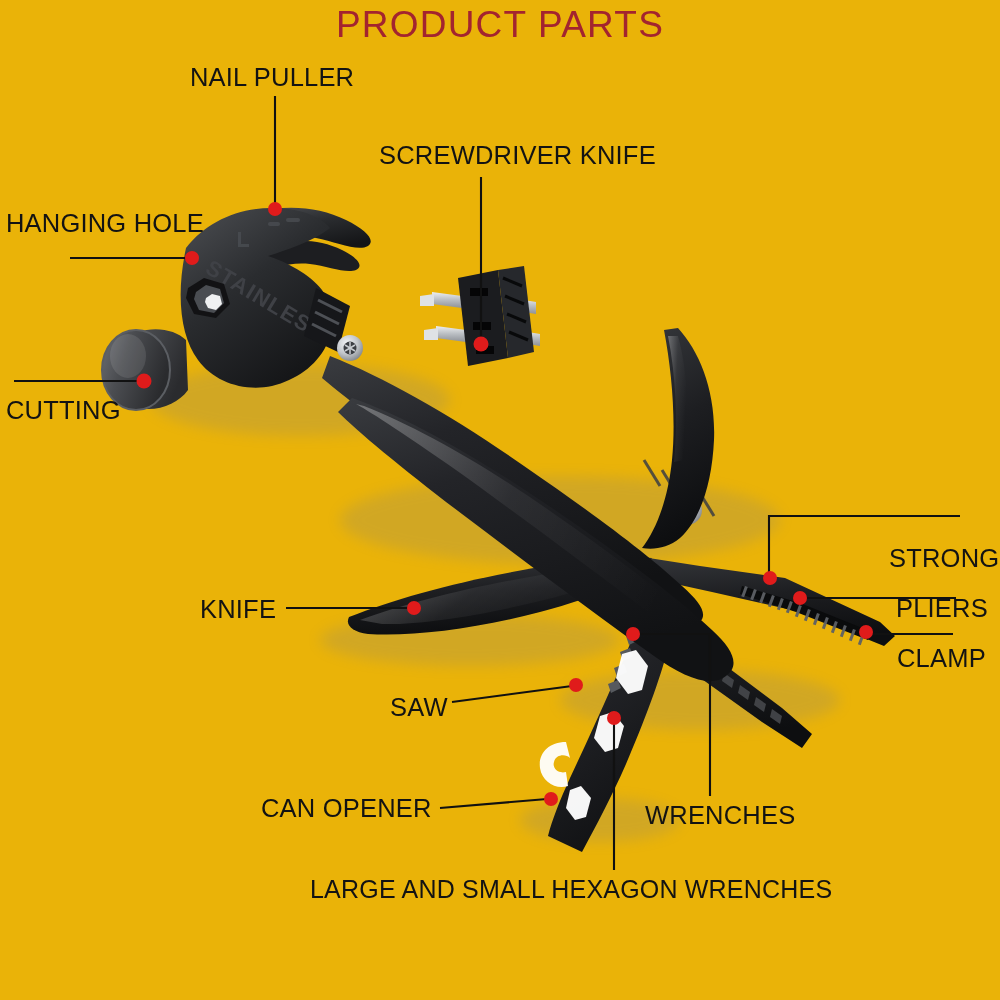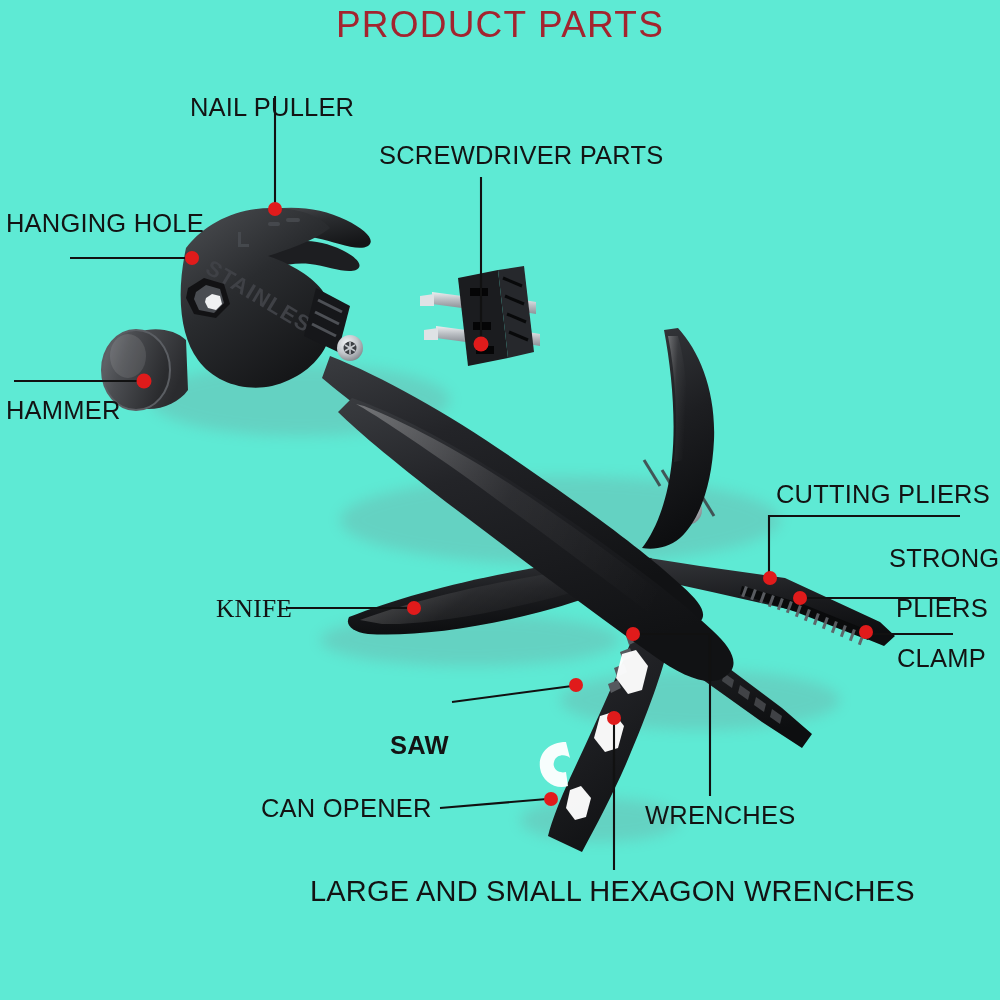--- a/index.html
+++ b/index.html
@@ -1,20 +1,20 @@
 <!DOCTYPE html>
 <html><head>
 <meta charset="utf-8">
 <title>Product Parts</title>
 <style>
   html,body{margin:0;padding:0;background:#ffffff;}
   #stage{
     position:relative;
     width:1000px;height:1000px;
-    background:#5eead4;
+    background:#eab308;
     overflow:hidden;
     font-family:"Liberation Sans","DejaVu Sans",sans-serif;
   }
   #title{
     position:absolute;
     left:0;right:0;top:4px;
     text-align:center;
     font-size:37px;
     letter-spacing:1.2px;
     color:#a3242f;
@@ -29,21 +29,21 @@
   
   .lbl{
     position:absolute;
     font-size:25.5px;
     line-height:1.02;
     color:#131313;
     white-space:nowrap;
     letter-spacing:0.2px;
     font-weight:400;
   }
-  .lbl.sm{font-size:29px;}
+  .lbl.sm{font-size:25px;}
   
   #leads{
     position:absolute;left:0;top:0;width:1000px;height:1000px;
   }
   .dot{fill:#e01b1b;}
   .lead{stroke:#111111;stroke-width:2.1;fill:none;}
 </style>
 </head>
 <body>
 
@@ -322,27 +322,26 @@
     <circle class="dot" cx="770" cy="578" r="7"></circle>
     <circle class="dot" cx="800" cy="598" r="7"></circle>
     <circle class="dot" cx="866" cy="632" r="7"></circle>
     <circle class="dot" cx="414" cy="608" r="7"></circle>
     <circle class="dot" cx="576" cy="685" r="7"></circle>
     <circle class="dot" cx="551" cy="799" r="7"></circle>
     <circle class="dot" cx="633" cy="634" r="7"></circle>
     <circle class="dot" cx="614" cy="718" r="7"></circle>
   </svg>
 
-  <div class="lbl" style="left:190px;top:64px;margin-top:30px;">NAIL PULLER</div>
+  <div class="lbl" style="left:190px;top:64px;">NAIL PULLER</div>
   <div class="lbl" style="left:6px;top:210px;text-align:center;">HANGING HOLE</div>
-  <div class="lbl" style="left:379px;top:142px;">SCREWDRIVER PARTS</div>
-  <div class="lbl" style="left:6px;top:397px;">HAMMER</div>
-  <div class="lbl" style="left:776px;top:481px;">CUTTING PLIERS</div>
+  <div class="lbl" style="left:379px;top:142px;">SCREWDRIVER KNIFE</div>
+  <div class="lbl" style="left:6px;top:397px;">CUTTING</div>
   <div class="lbl" style="left:889px;top:545px;">STRONG</div>
   <div class="lbl" style="left:896px;top:595px;">PLIERS</div>
   <div class="lbl" style="left:897px;top:645px;">CLAMP</div>
-  <div class="lbl" style="left:216px;top:596px;font-family:Liberation Serif, serif;">KNIFE</div>
-  <div class="lbl" style="left:390px;top:732px;font-weight:bold;">SAW</div>
+  <div class="lbl" style="left:200px;top:596px;">KNIFE</div>
+  <div class="lbl" style="left:390px;top:694px;">SAW</div>
   <div class="lbl" style="left:261px;top:795px;">CAN OPENER</div>
   <div class="lbl" style="left:645px;top:802px;">WRENCHES</div>
   <div class="lbl sm" style="left:310px;top:877px;">LARGE AND SMALL HEXAGON WRENCHES</div>
 
 </div>
 
 </body></html>

